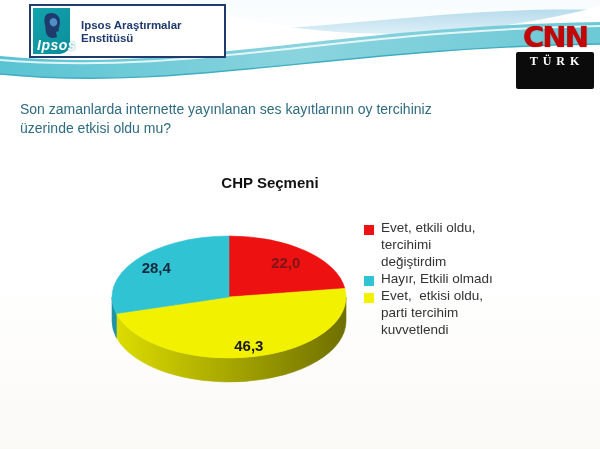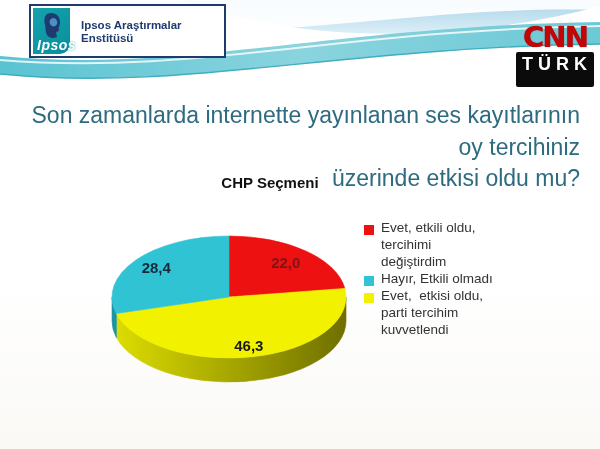--- a/index.html
+++ b/index.html
@@ -22,26 +22,26 @@
                 font-size:14px; font-weight:bold; font-style:italic; letter-spacing:.5px;
                 text-shadow:0 0 2px rgba(11,142,156,.9); }
   .ipsos-sub { position:absolute; left:50px; top:13px; width:145px;
                color:#1F3B6E; font-size:11.5px; font-weight:bold; line-height:1.15; }
 
   .cnn-box { position:absolute; left:516px; top:2px; width:78px; text-align:center;margin-top:20px; }
   .cnn-top { color:#C40505; font-size:29px; font-weight:900; letter-spacing:-2px;
              line-height:30px; font-family:"DejaVu Sans",sans-serif;
              text-shadow:0 0 1px #8d0000; }
   .cnn-bottom { margin-top:0px; background:#0b0b0b; color:#ffffff; border-radius:2px;
-                font-size:18px; font-weight:bold; letter-spacing:5px; padding:2px 0 12px 4px;
-                font-family:Liberation Sans, sans-serif; }
+                font-size:12px; font-weight:bold; letter-spacing:5px; padding:2px 0 20px 4px;
+                font-family:Liberation Serif, serif; }
 
   
   .question { position:absolute; left:20px; top:100px; width:560px;
-              text-align:right; font-size:23px; line-height:1.38;
+              text-align:left; font-size:14px; line-height:1.38;
               color:#2E6B80; white-space:pre-line; }
   .chart-title { position:absolute; left:0; top:174px; width:540px;
                  text-align:center; font-size:15px; font-weight:bold; color:#111111; }
 
   
   .pie-svg { position:absolute; left:95px; top:220px; }
   .pie-label { font-family:"Liberation Sans",sans-serif; font-weight:bold; font-size:15px; }
 
   .legend { position:absolute; left:364px; top:219px; width:190px; }
   .legend-item { display:flex; align-items:flex-start; }

